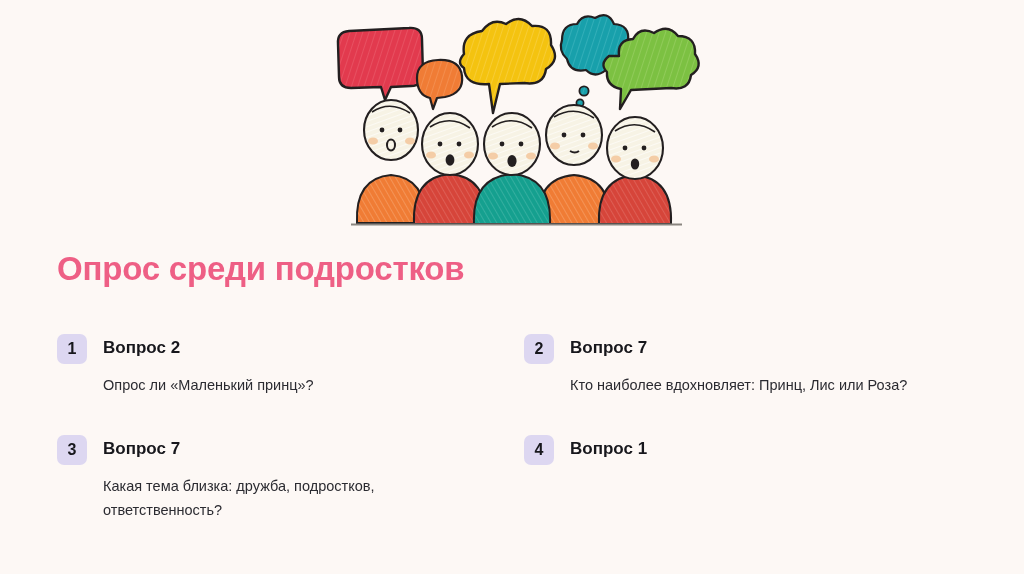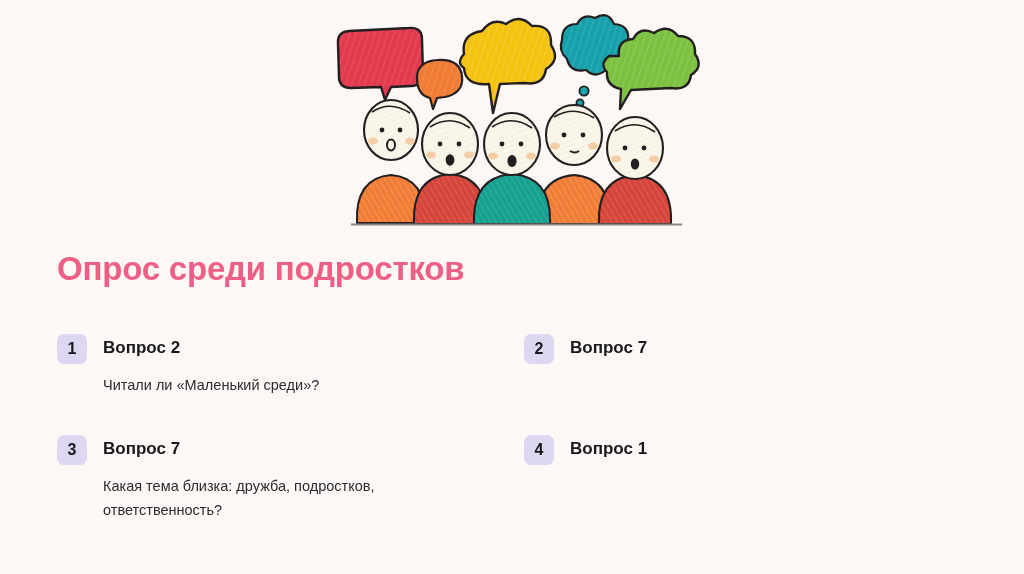--- a/index.html
+++ b/index.html
@@ -233,40 +233,41 @@
 
   <div class="q-grid">
 
     <div class="q-col left">
 
       <div class="q-item" style="top:0px;">
         <div class="q-head">
           <div class="q-badge">1</div>
           <div class="q-title">Вопрос 2</div>
         </div>
-        <div class="q-text">Читали ли «Маленький среди»?</div>
+        <div class="q-text">Опрос ли «Маленький принц»?</div>
       </div>
 
       <div class="q-item" style="top:101px;">
         <div class="q-head">
           <div class="q-badge">3</div>
           <div class="q-title">Вопрос 7</div>
         </div>
         <div class="q-text">Какая тема близка: дружба, подростков, ответственность?</div>
       </div>
 
     </div>
 
     <div class="q-col right">
 
       <div class="q-item" style="top:0px;">
         <div class="q-head">
           <div class="q-badge">2</div>
           <div class="q-title">Вопрос 7</div>
         </div>
+        <div class="q-text">Кто наиболее вдохновляет: Принц, Лис или Роза?</div>
       </div>
 
       <div class="q-item" style="top:101px;">
         <div class="q-head">
           <div class="q-badge">4</div>
           <div class="q-title">Вопрос 1</div>
         </div>
       </div>
 
     </div>

